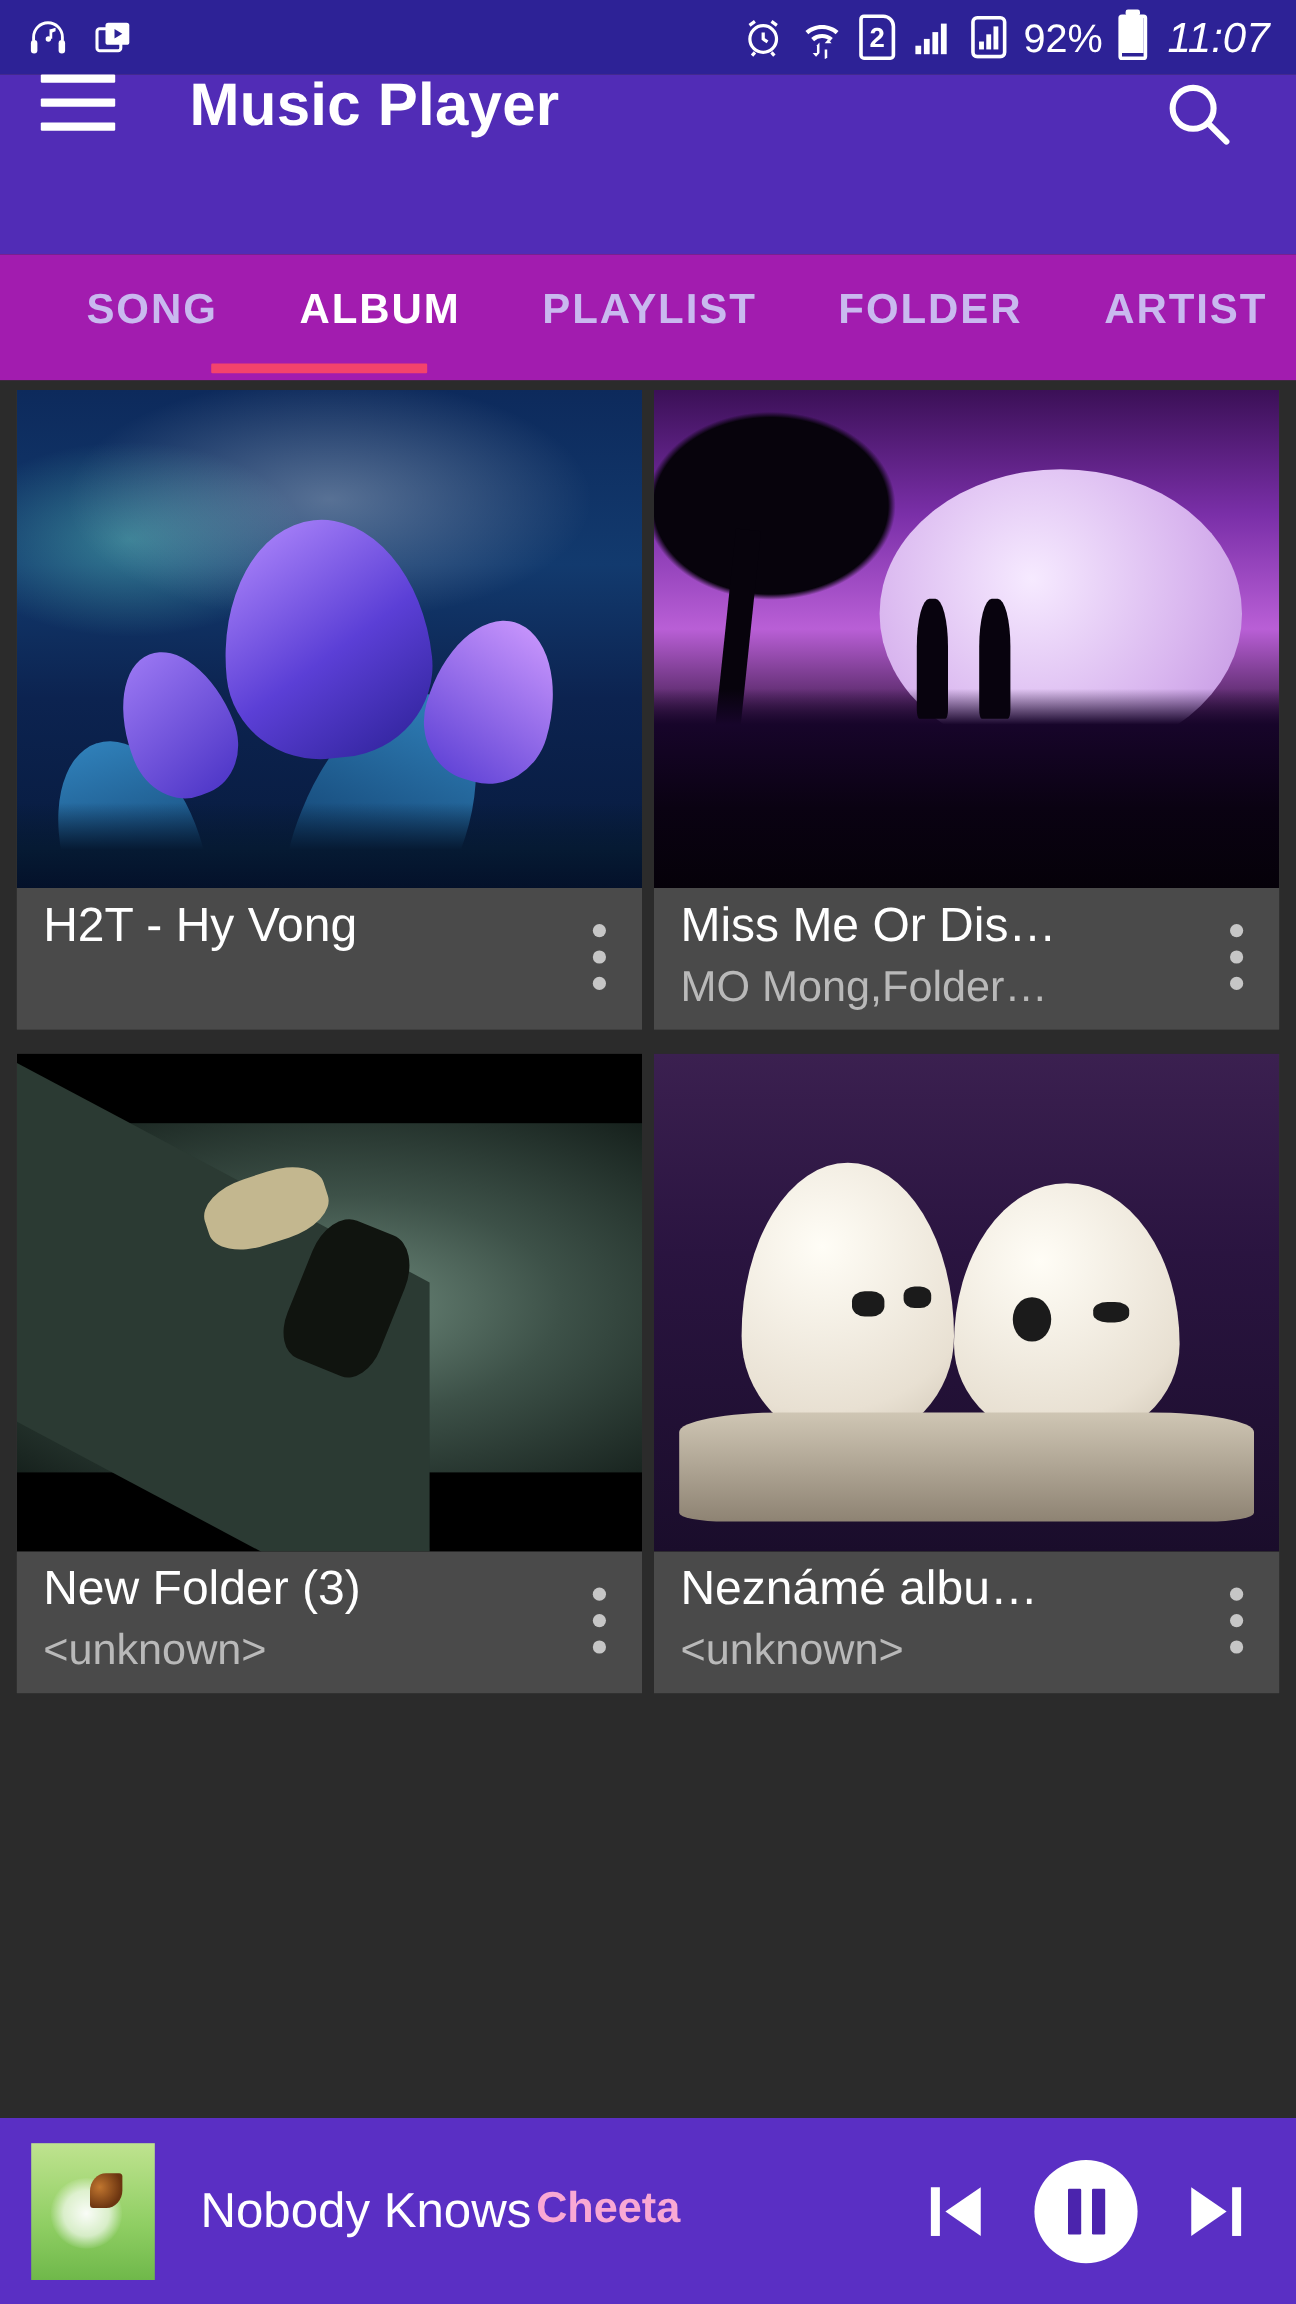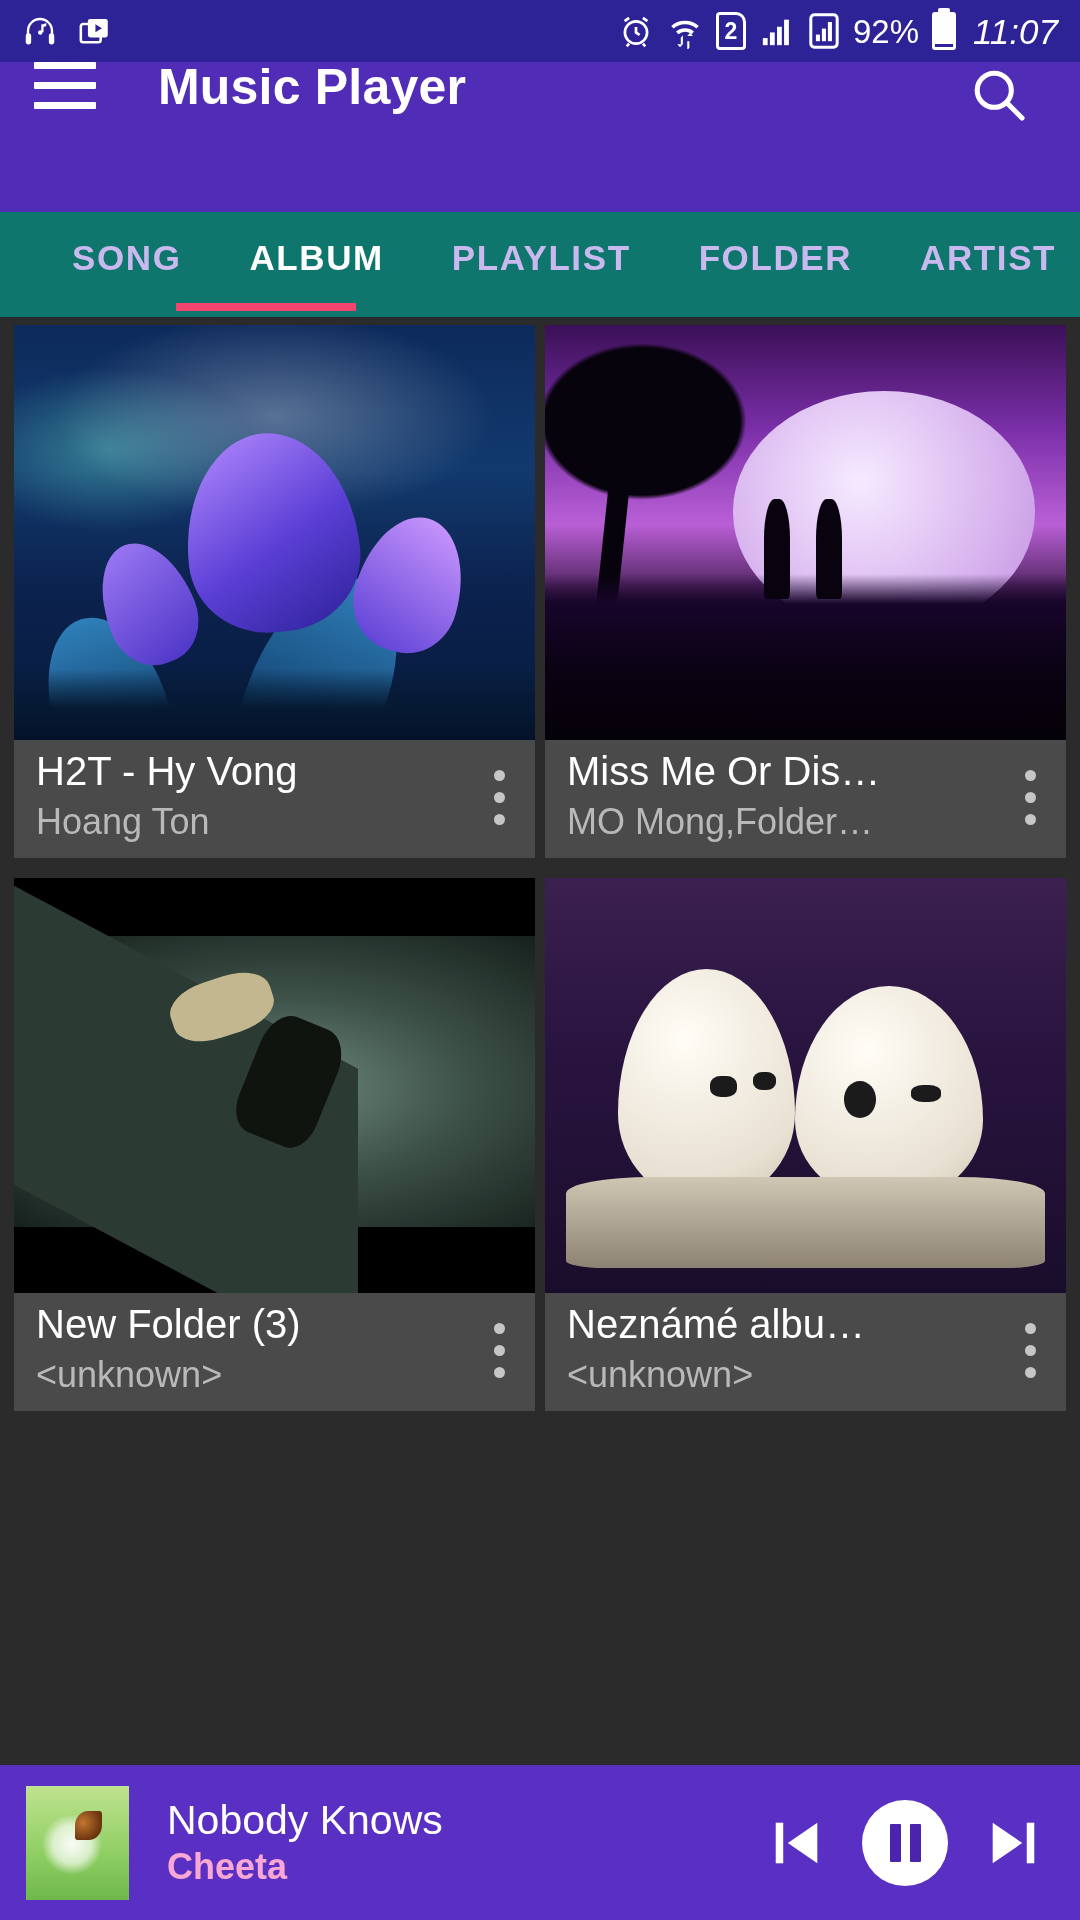--- a/index.html
+++ b/index.html
@@ -45,21 +45,21 @@
   .hamburger span { display:block; height:7px; background:#fff; border-radius:1px; }
   .app-title {
     margin-left:62px; color:#ffffff; font-size:50px; font-weight:700;
     letter-spacing:0.2px; line-height:1;
   }
   .search-btn { margin-left:auto; margin-right:50px; width:64px; height:64px; cursor:pointer; }
 
   
   .tabs {
     position:absolute; top:212px; left:0; width:1080px; height:105px;
-    background:#0f766e; overflow:hidden;
+    background:#a21caf; overflow:hidden;
   }
   .tabrow {
     display:flex; align-items:center; height:92px; padding-left:38px; gap:0;
   }
   .tab {
     color:#c9b9ef; font-size:35px; font-weight:700; letter-spacing:1.6px;
     white-space:nowrap; cursor:pointer; padding:0 34px;
   }
   .tab.active { color:#ffffff; }
   .tab-indicator {
@@ -183,21 +183,21 @@
   }
   .np-art .dandelion {
     position:absolute; left:16%; top:26%; width:58%; height:52%; border-radius:50%;
     background:radial-gradient(circle, rgba(255,255,255,.95) 0%, rgba(255,255,255,.65) 45%, rgba(255,255,255,0) 72%);
   }
   .np-art .butterfly {
     position:absolute; left:48%; top:22%; width:26%; height:26%;
     background:radial-gradient(circle at 30% 40%, #c1762f, #6b3410 70%);
     border-radius:50% 10% 50% 10%;
   }
-  .np-text { margin-left:38px; display:flex; flex-direction:column; justify-content:center; gap:4px; }
+  .np-text { margin-left:38px; display:flex; flex-direction:row; justify-content:center; gap:4px; }
   .np-title { color:#ffffff; font-size:41px; font-weight:400; line-height:1.1; }
   .np-artist { color:#f9a8d4; font-size:36px; font-weight:700; line-height:1.1; }
   .np-controls { margin-left:auto; display:flex; align-items:center; gap:36px; margin-right:12px; }
   .ctrl { cursor:pointer; display:flex; align-items:center; justify-content:center; }
   .play-circle {
     width:86px; height:86px; border-radius:50%; background:#ffffff;
     display:flex; align-items:center; justify-content:center; cursor:pointer;
   }
   .pause-bars { display:flex; gap:9px; }
   .pause-bars i { display:block; width:11px; height:38px; background:#4b24ad; border-radius:1px; }
@@ -303,21 +303,20 @@
           <div class="leaf l1"></div>
             <div class="leaf l2"></div>
           <div class="petal p2"></div>
             <div class="petal p3"></div>
             <div class="petal p1"></div>
           <div class="grass"></div>
         </div>
       </div>
       <div class="card-meta">
         <div class="card-title">H2T - Hy Vong</div>
-        <div class="card-sub">Hoang Ton</div>
         <div class="dots">
             <i></i>
             <i></i>
             <i></i>
           </div>
       </div>
     </div>
 
     <div class="card">
       <div class="card-art">

